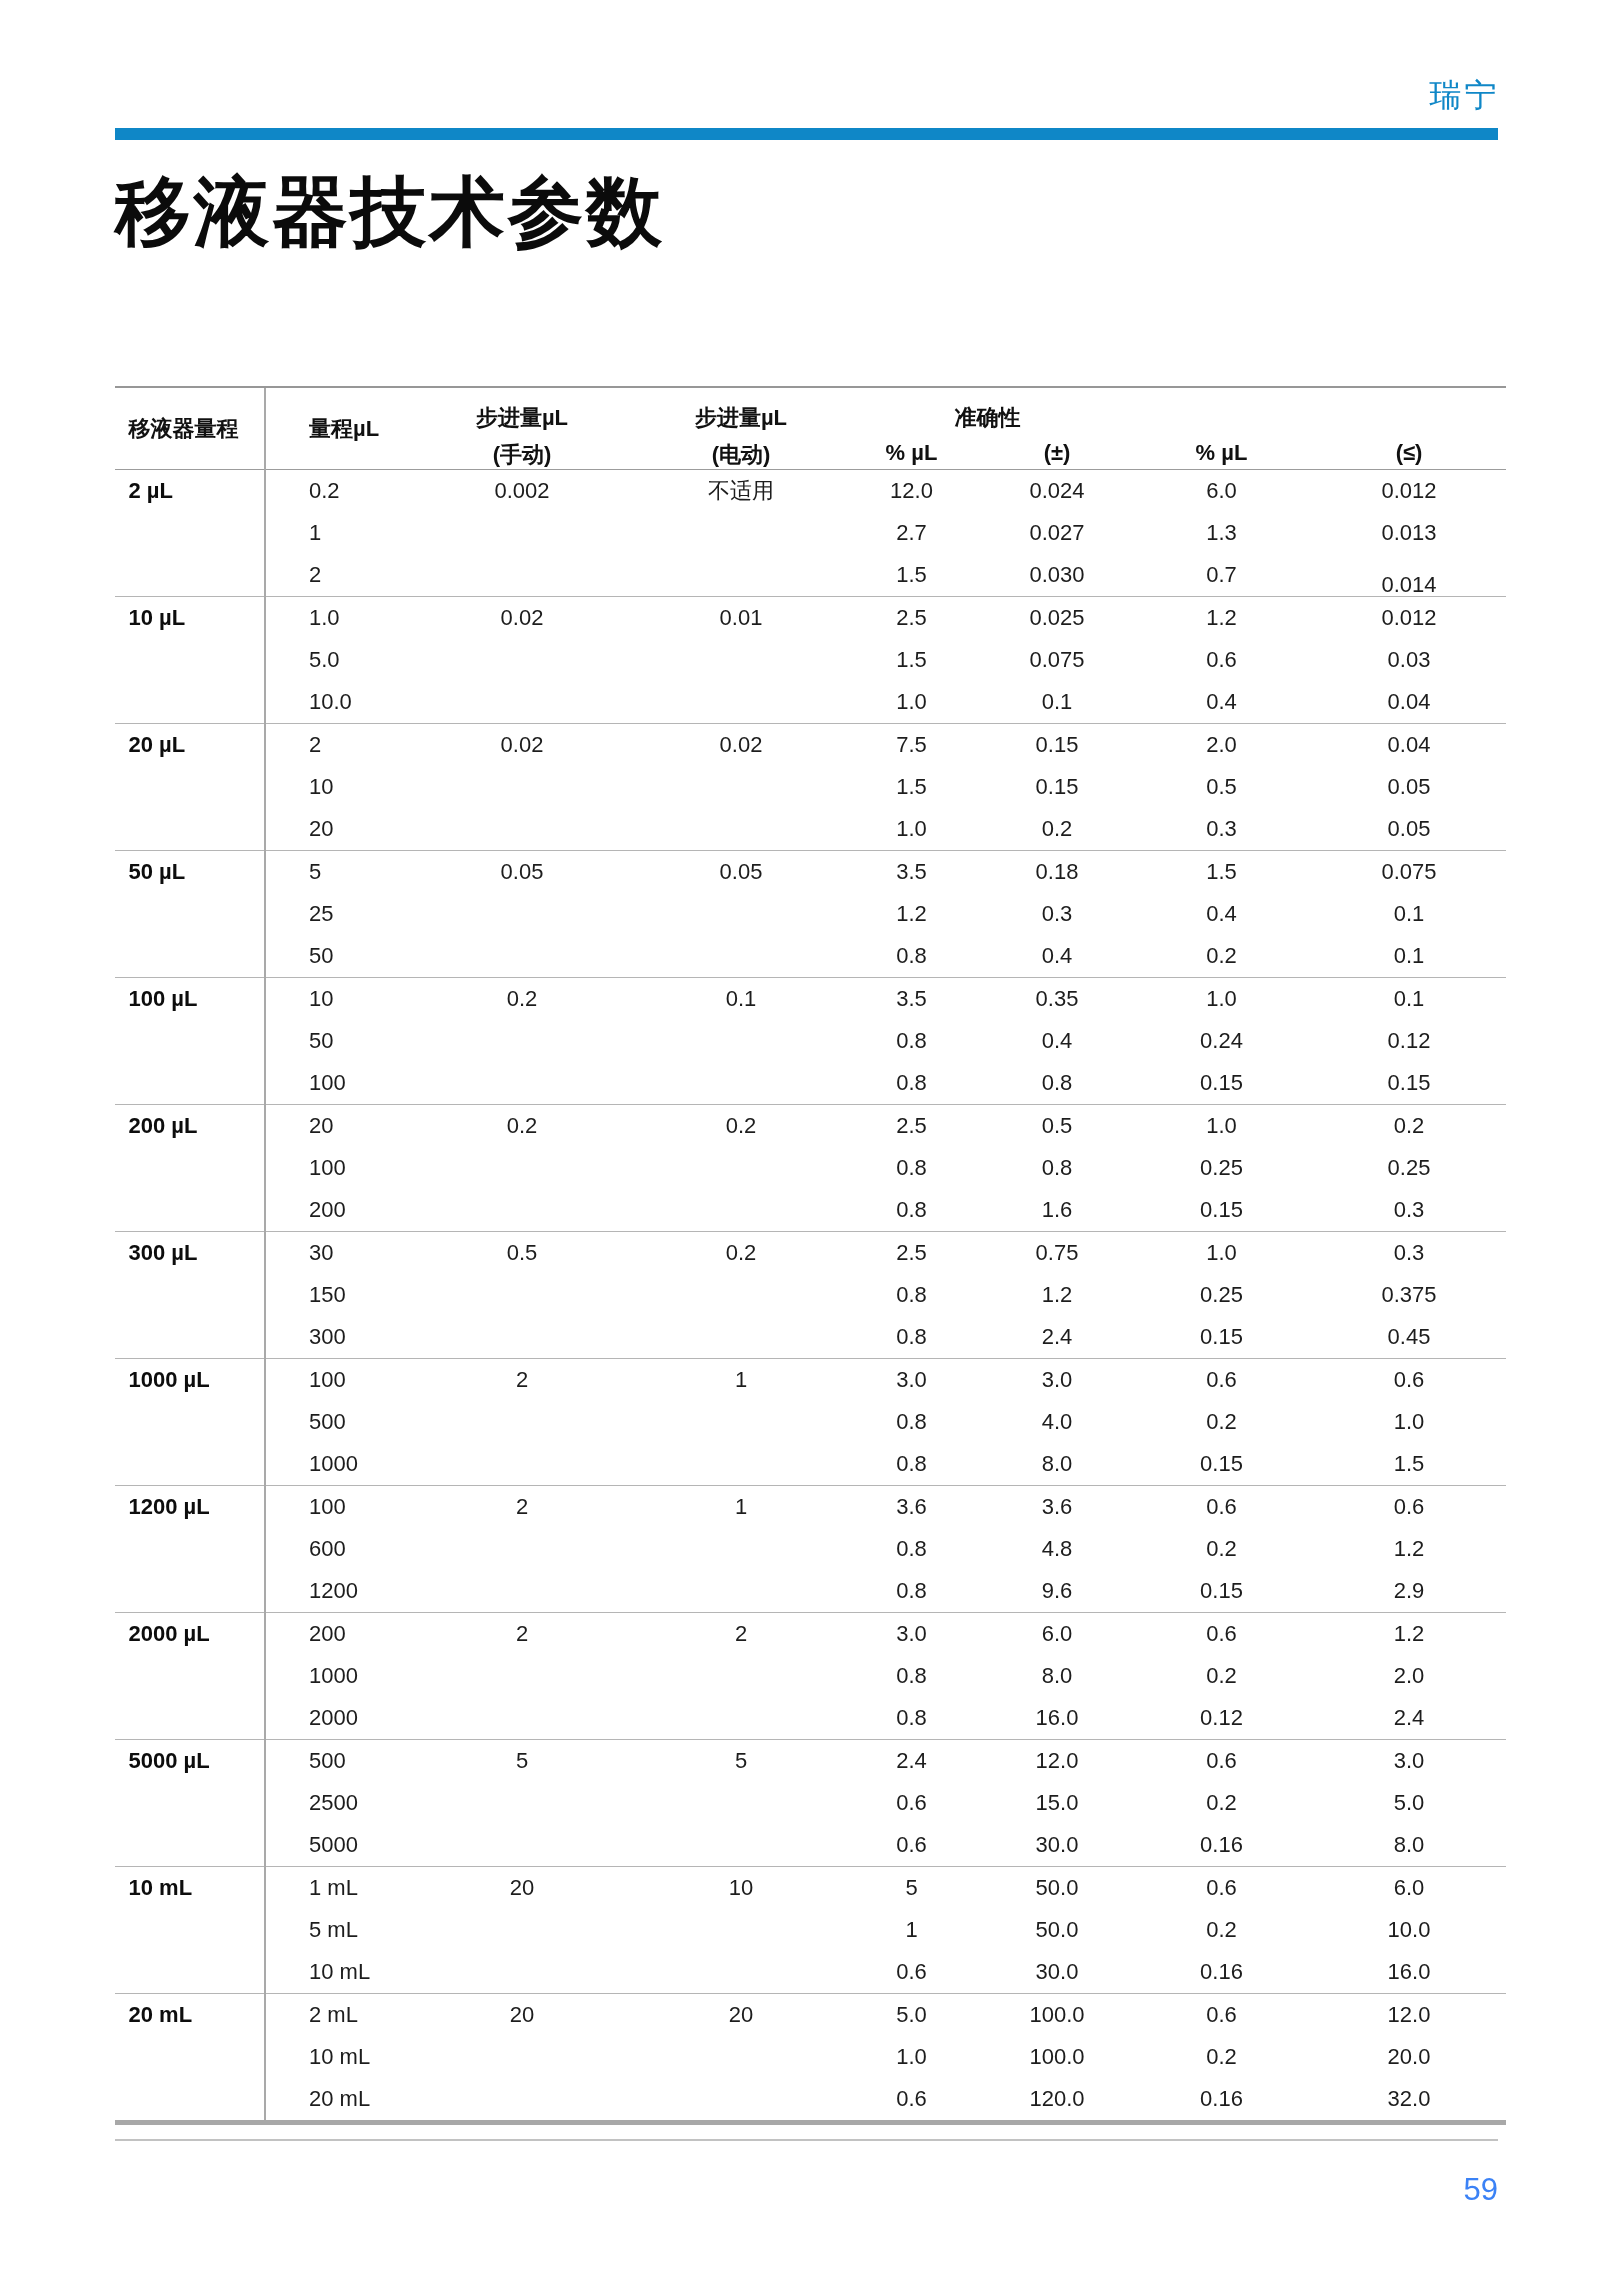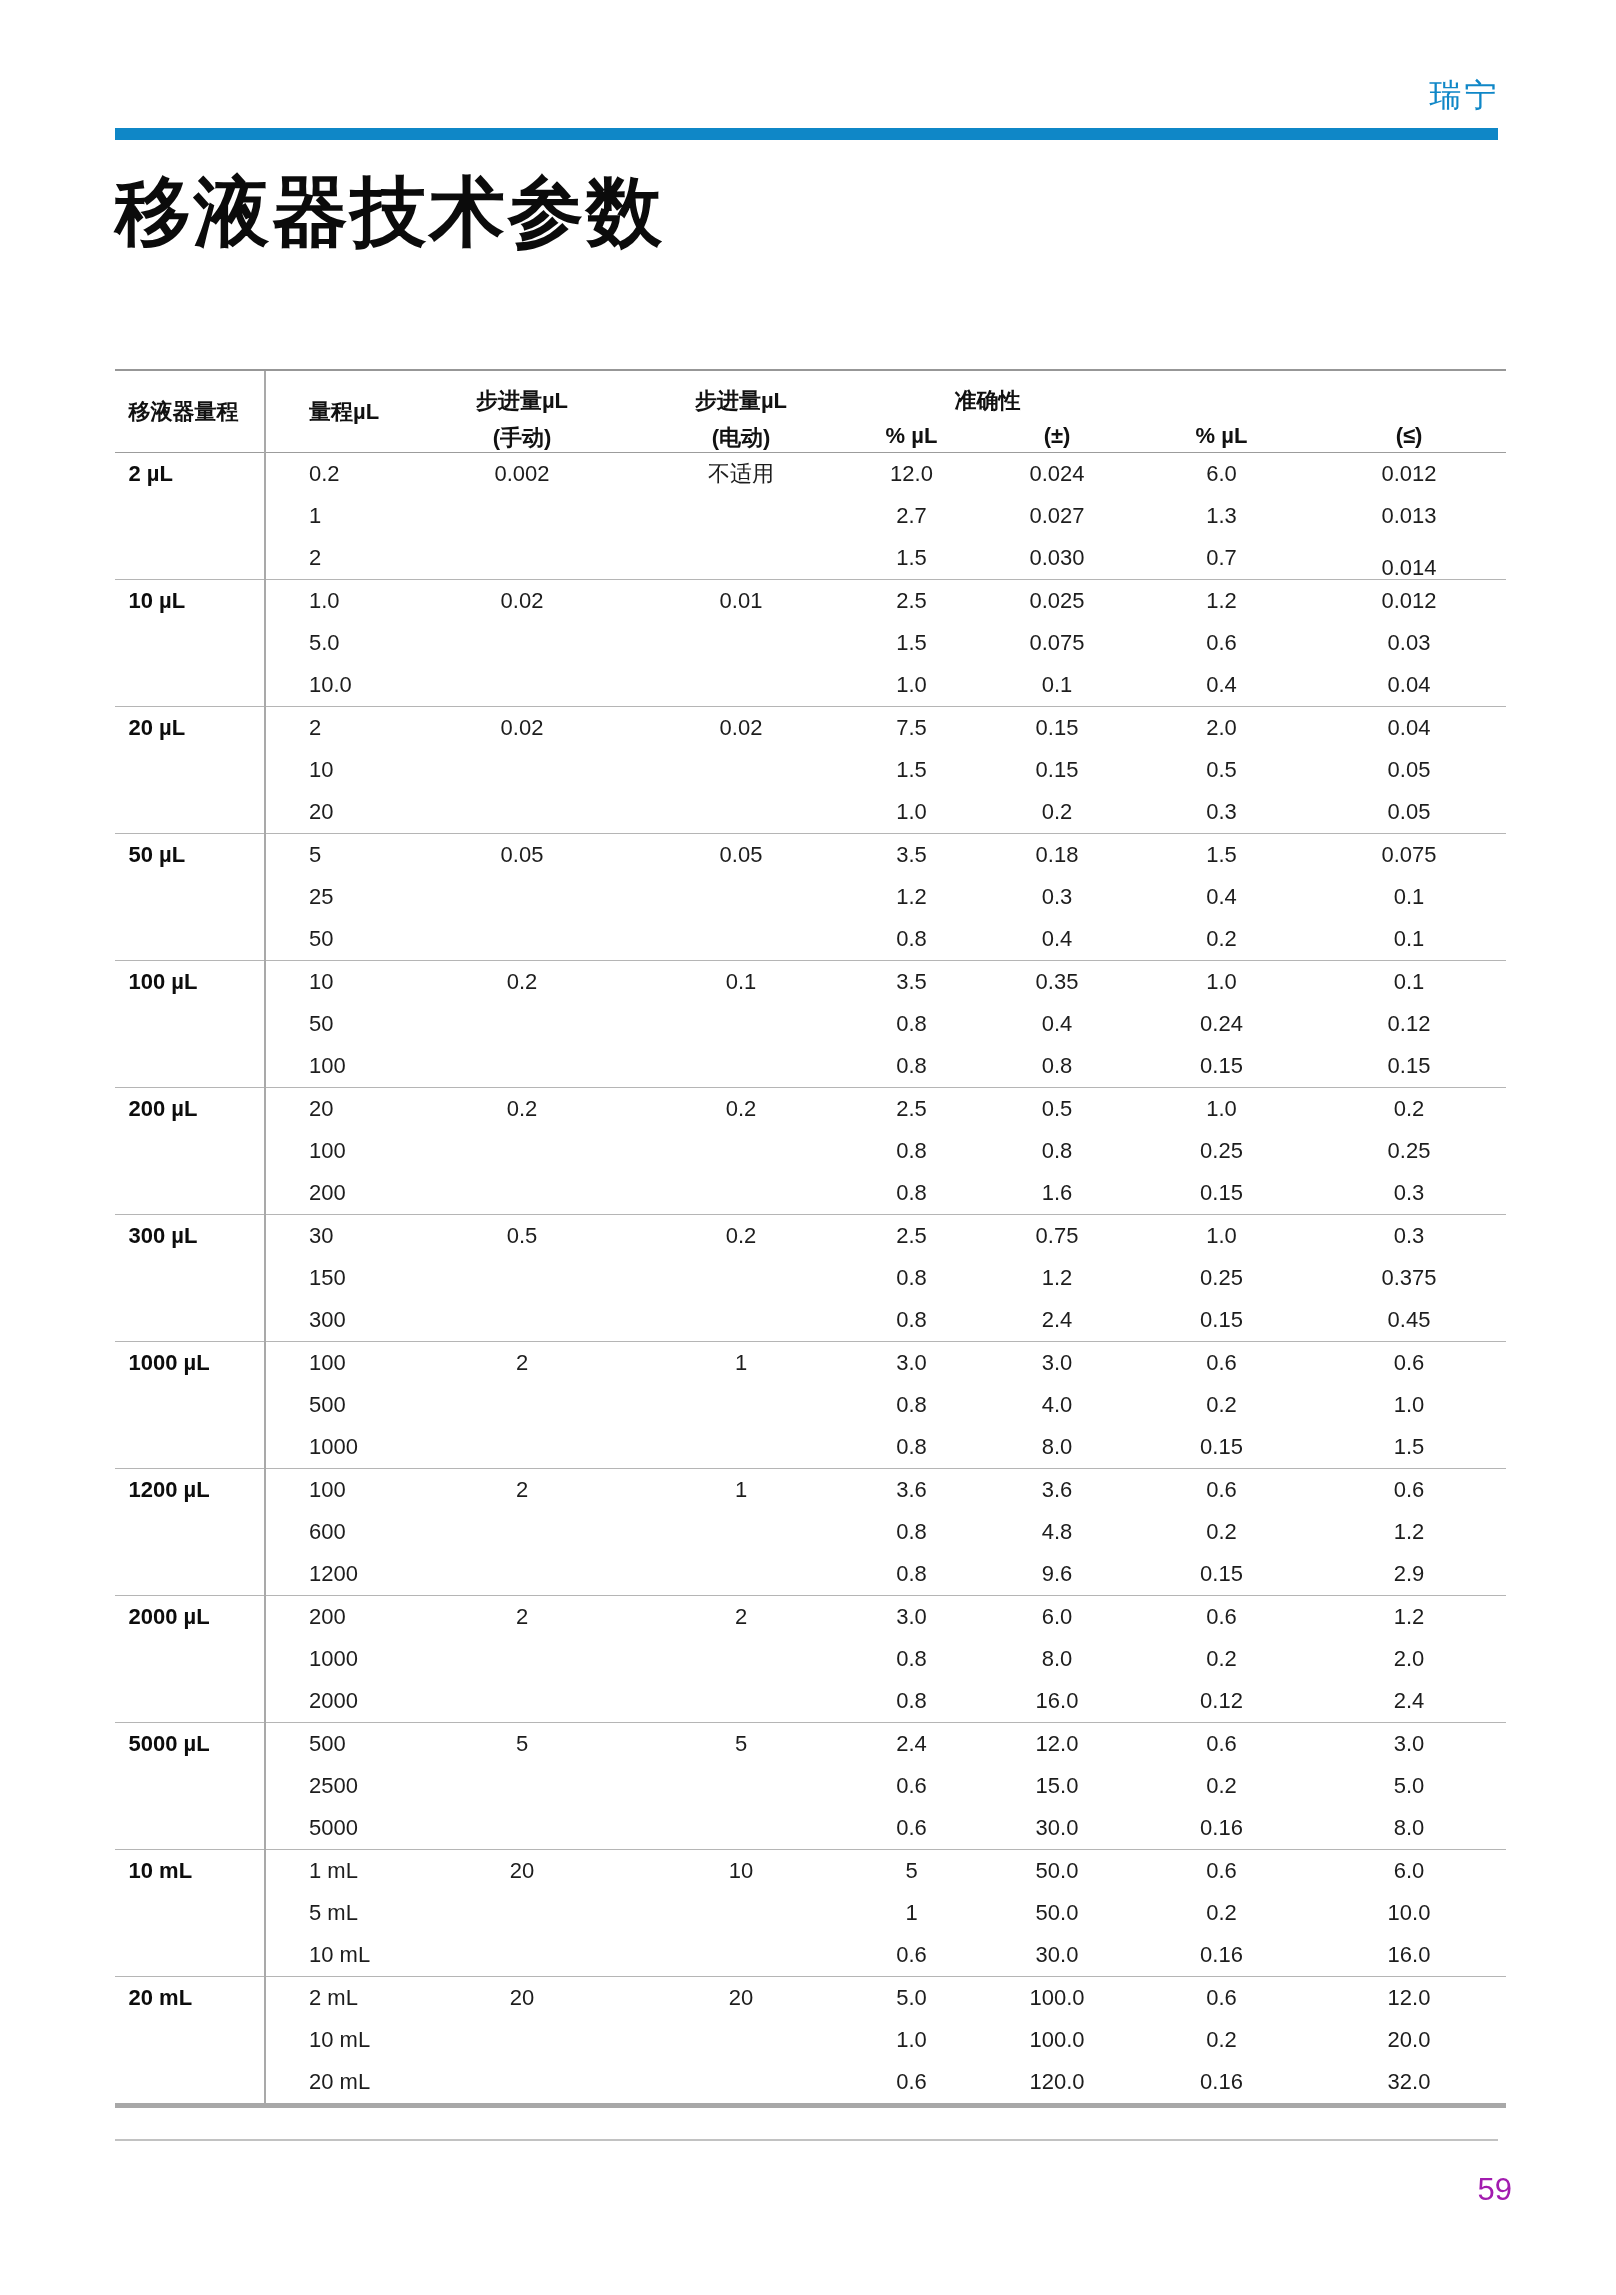--- a/index.html
+++ b/index.html
@@ -26,21 +26,21 @@
     font-size:76px;font-weight:900;letter-spacing:2.5px;
     color:#0b0b0b;white-space:nowrap;
   }
   .subtitle{
     position:absolute;left:115px;top:268px;
     font-size:37px;line-height:56px;font-weight:400;color:#0f0f0f;
     white-space:nowrap;
   }
   
   .spec-table{
-    position:absolute;left:115px;top:369px;width:1391px;
+    position:absolute;left:115px;top:386px;width:1391px;
     border-top:2.5px solid #979797;
     border-bottom:5.9px solid #a8a8a8;
   }
   .vline{
     position:absolute;left:149px;top:0;bottom:0;width:1.7px;
     background:#a9a9a9;
   }
   .thead{
     display:grid;
     grid-template-columns:150px 139px 236px 202px 139px 152px 177px 198px;
@@ -77,22 +77,22 @@
     padding-left:13.5px;font-weight:700;color:#0d0d0d;
     align-self:start;height:42px;display:flex;
   }
   .tgroup .c-vol{justify-content:flex-start;padding-left:44px;}
   
   .foot-rule{
     position:absolute;left:115px;top:2139px;width:1383px;height:1.7px;
     background:#c2c2c2;
   }
   .page-num{
-    position:absolute;top:2172px;right:104px;
-    font-size:31px;color:#a21caf;
+    position:absolute;top:2172px;right:118px;
+    font-size:31px;color:#3b82f6;
   }
 </style>
 </head>
 <body>
 
 <div class="page">
 
   <div class="brand" style="color: rgb(15, 135, 199);">瑞宁</div>
   <div class="blue-bar" style="background: rgb(15, 135, 199);"></div>
 

